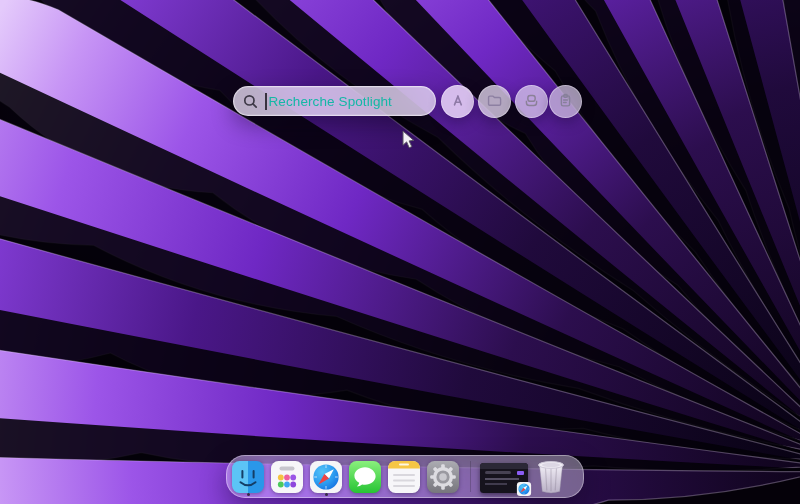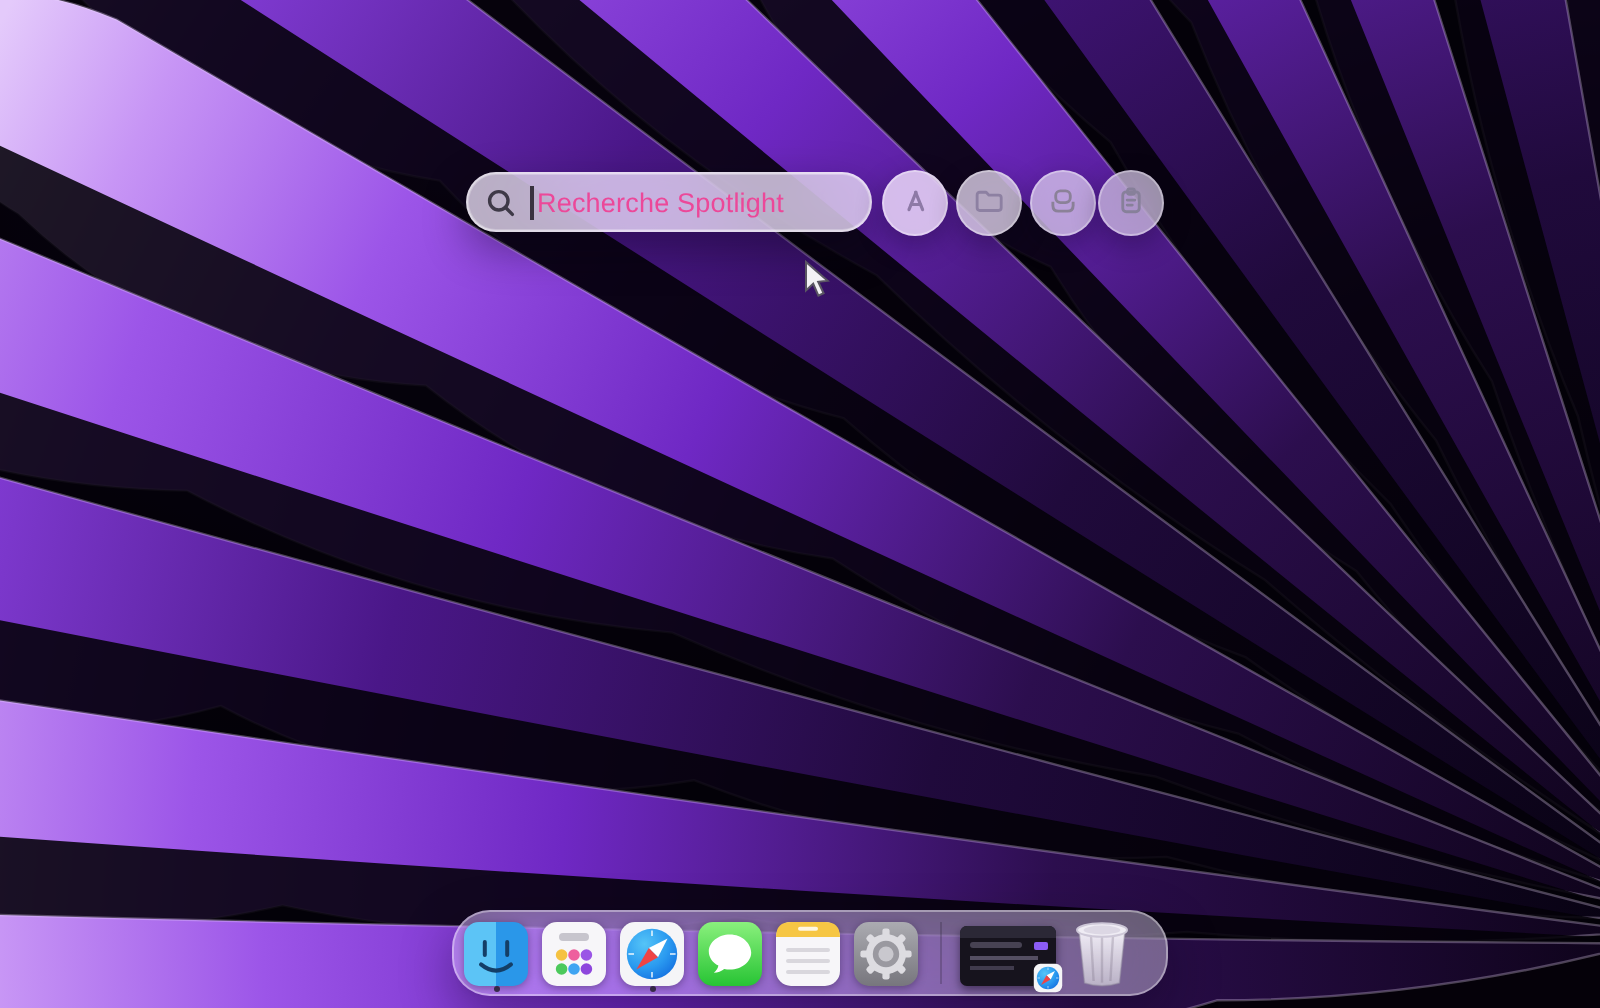--- a/index.html
+++ b/index.html
@@ -10,21 +10,21 @@
 
   
   .spotlight{position:absolute;left:233px;top:86px;width:203px;height:30px;
     border-radius:15px;background:rgba(233,223,244,.78);
     border:1px solid rgba(255,255,255,.55);
     box-shadow:0 8px 22px rgba(8,2,18,.38), inset 0 0 0 .5px rgba(255,255,255,.25);
     display:flex;align-items:center;padding:0 10px 0 9px;box-sizing:border-box;
     backdrop-filter:blur(18px) saturate(1.5);}
   .spotlight .mag{flex:0 0 auto;display:flex;}
   .spotlight .caret{width:1.5px;height:17px;background:#39333f;margin:0 2px 0 7px;flex:0 0 auto;}
-  .spotlight .ph{font-size:13.5px;color:#ec4899;white-space:nowrap;letter-spacing:.1px;}
+  .spotlight .ph{font-size:13.5px;color:#14b8a6;white-space:nowrap;letter-spacing:.1px;}
 
   .qbtn{position:absolute;top:85px;width:33px;height:33px;border-radius:50%;
     background:rgba(236,227,247,.60);border:1px solid rgba(255,255,255,.35);
     display:flex;align-items:center;justify-content:center;box-sizing:border-box;
     backdrop-filter:blur(14px) saturate(1.4);padding:0;cursor:default;
     box-shadow:0 5px 14px rgba(8,2,18,.30);}
   .qbtn.b1{left:441px;background:rgba(243,229,250,.80);}
   .qbtn.b2{left:478px;background:rgba(240,230,248,.72);}
   .qbtn.b3{left:515px;background:rgba(230,224,238,.68);}
   .qbtn.b4{left:549px;background:rgba(224,216,236,.66);}

